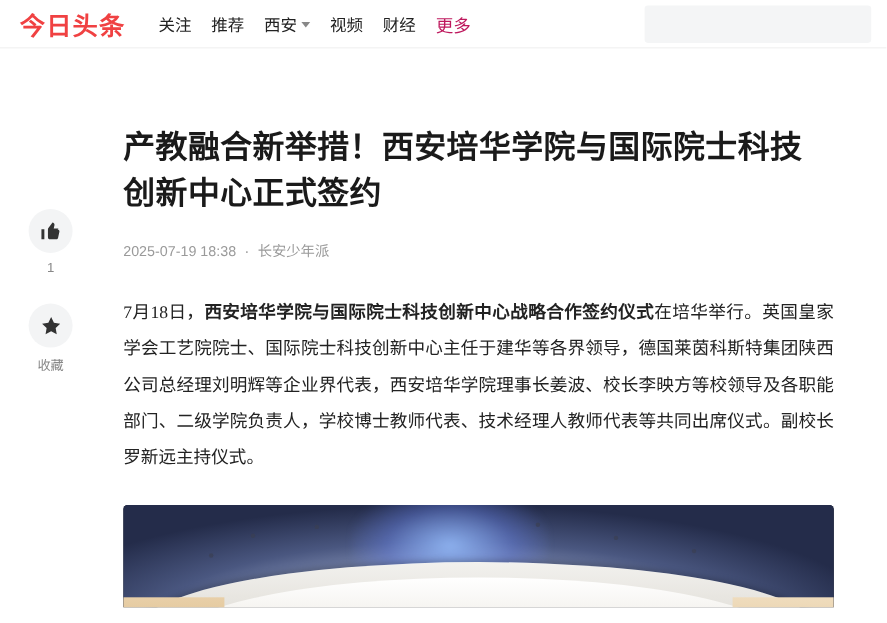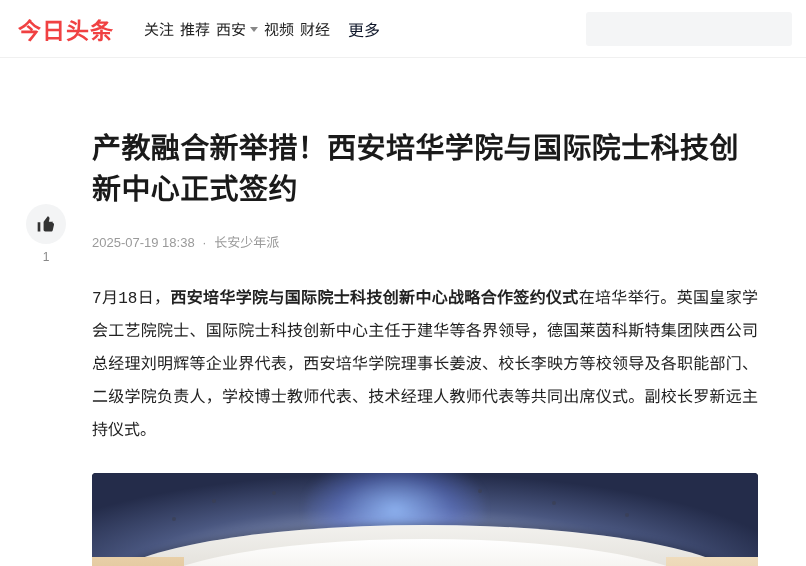--- a/index.html
+++ b/index.html
@@ -10,55 +10,54 @@
   body {
     width: 806px;
     height: 566px;
     overflow: hidden;
     font-family: "Liberation Sans", "DejaVu Sans", sans-serif;
     color: #222;
   }
 
   
   .header {
-    height: 58px;
+    height: 44px;
     display: flex;
     align-items: center;
     background: #ffffff;
     border-bottom: 1px solid #f0f0f0;
     padding: 0 14px 0 18px;
     box-sizing: border-box;
   }
   .logo {
     font-size: 23px;
     font-weight: bold;
     color: #f04142;
     letter-spacing: 1px;
     white-space: nowrap;
     margin-right: 30px;
     font-family: "DejaVu Sans", "Liberation Sans", sans-serif;
   }
   .nav {
     display: flex;
     align-items: center;
-    gap: 6px;
+    gap: 18px;
     white-space: nowrap;
   }
   .nav-item {
     font-size: 15px;
     color: #222;
     cursor: pointer;
     display: flex;
     align-items: center;
     gap: 4px;
   }
   .nav-item.more {
     font-size: 16px;
-    color: #0f172a;
-    margin-left: 12px;
+    color: #be185d;
   }
   .caret {
     display: inline-block;
     width: 0; height: 0;
     border-left: 4px solid transparent;
     border-right: 4px solid transparent;
     border-top: 5px solid #888;
     margin-top: 2px;
   }
   .search-wrap {
@@ -115,20 +114,21 @@
     color: #888;
     margin-top: 6px;
   }
 
   .content {
     flex: 1;
     padding-right: 48px;
     padding-top: 70px;
     box-sizing: border-box;
     overflow: hidden;
+    margin-left: 20px;
   }
   .article-title {
     font-size: 29px;
     line-height: 1.42;
     font-weight: bold;
     color: #1a1a1a;
     margin: 0 0 0 0;
     letter-spacing: 0.4px;
     font-family: "DejaVu Sans", "Liberation Sans", sans-serif;
   }
@@ -138,21 +138,21 @@
     color: #9a9a9a;
     font-family: Liberation Sans, sans-serif;
   }
   .meta .sep { margin: 0 4px; }
   .article-body {
     margin-top: 32px;
     font-size: 16px;
     line-height: 2.05;
     color: #222;
     text-align: justify;
-    font-family: Liberation Mono, monospace;
+    font-family: Liberation Serif, serif;
   }
   .article-body b { font-weight: bold; }
 
   
   .photo {
     margin-top: 26px;
     width: 100%;
     height: 140px;
     border-radius: 4px 4px 0 0;
     overflow: hidden;
@@ -250,20 +250,28 @@
     <div class="rail-item">
       <div class="rail-icon">
         <svg width="20" height="20" viewBox="0 0 24 24" fill="currentColor" aria-hidden="true">
           <path d="M2 10h3.2v11H2zM20.6 9.4h-5.2l.8-3.6c.2-1.1-.3-2.2-1.3-2.7l-.8-.4-4.7 6.3c-.2.3-.3.6-.3 1V19c0 1.1.9 2 2 2h7.1c.9 0 1.7-.6 1.9-1.5l1.5-6.6c.3-1.4-.7-2.7-2-2.5z"></path>
         </svg>
       </div>
       <div class="rail-label">1</div>
     </div>
 
 
+    <div class="rail-item">
+      <div class="rail-icon">
+        <svg width="21" height="21" viewBox="0 0 24 24" fill="currentColor" aria-hidden="true">
+          <path d="M12 2.6l2.9 5.9 6.5.9-4.7 4.6 1.1 6.4-5.8-3-5.8 3 1.1-6.4L2.6 9.4l6.5-.9z"></path>
+        </svg>
+      </div>
+      <div class="rail-label">收藏</div>
+    </div>
 
   </div>
 
   <div class="content">
 
     <h1 class="article-title">产教融合新举措！西安培华学院与国际院士科技创新中心正式签约</h1>
 
     <div class="meta">
       <span>2025-07-19 18:38</span>
       <span class="sep">·</span>

